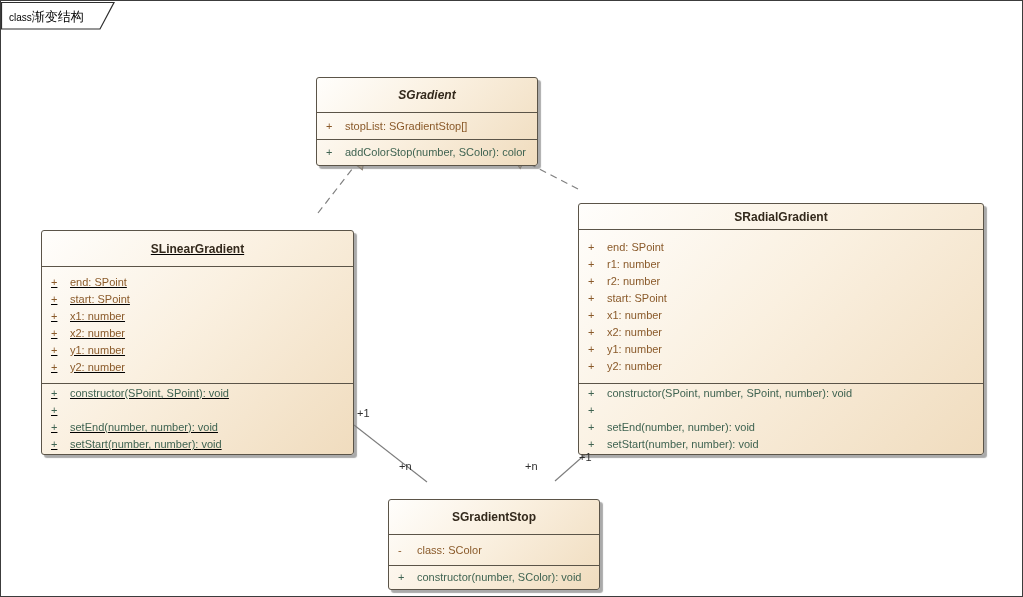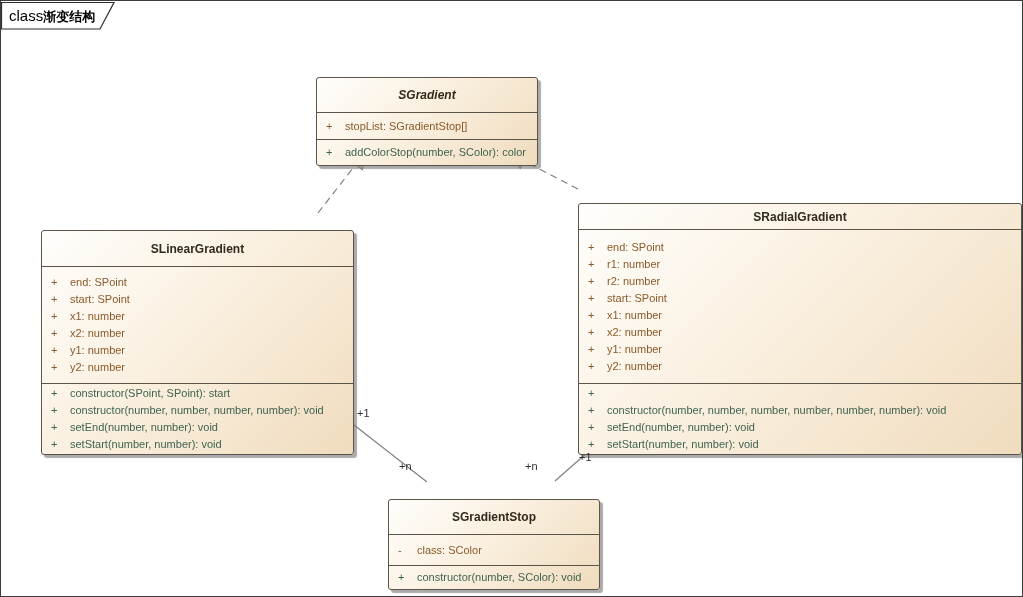--- a/index.html
+++ b/index.html
@@ -40,22 +40,22 @@
   .member{height:17px;line-height:17px;font-size:11px;white-space:nowrap;display:flex;}
   .member .vis{flex:0 0 28px;padding-left:9px;box-sizing:border-box;}
   .member.attr{color:#8a5a2a;}
   .member.meth{color:#3f6351;}
   .mult-label{
     position:absolute;z-index:3;font-size:11px;color:#2f2f2f;line-height:12px;
   }
   #frame-tab-text{
     position:absolute;left:8px;top:6px;z-index:3;color:#000;white-space:nowrap;
   }
-  #frame-tab-text .kw{font-size:15px;}
-  #frame-tab-text .ttl{font-size:13px;font-weight:bold;}
+  #frame-tab-text .kw{font-size:10px;}
+  #frame-tab-text .ttl{font-size:13px;font-weight:normal;}
 </style>
 </head>
 <body>
 
 <div id="canvas">
 
   <svg id="connector-layer" width="1023" height="597" viewBox="0 0 1023 597">
 
     <path d="M0.5,1.5 L113,1.5 L99,28 L0.5,28 Z" fill="#ffffff" stroke="#2e2e2e" stroke-width="1.2"></path>
 
@@ -81,21 +81,21 @@
       </div>
     </div>
     <div class="compartment grow">
       <div class="member meth">
         <span class="vis">+</span>
         <span class="txt">addColorStop(number, SColor): color</span>
       </div>
     </div>
   </div>
 
-  <div class="uml-class" style="left:40px;top:212px;width:313px;height:225px;">
+  <div class="uml-class" style="left:40px;top:212px;width:313px;height:225px;text-decoration:underline;">
     <div class="uml-title" style="height:35px;">SLinearGradient</div>
     <div class="compartment" style="height:117px;">
       <div class="member attr">
           <span class="vis">+</span>
           <span class="txt">end: SPoint</span>
         </div>
       <div class="member attr">
           <span class="vis">+</span>
           <span class="txt">start: SPoint</span>
         </div>
@@ -112,38 +112,37 @@
           <span class="txt">y1: number</span>
         </div>
       <div class="member attr">
           <span class="vis">+</span>
           <span class="txt">y2: number</span>
         </div>
     </div>
     <div class="compartment grow">
       <div class="member meth">
           <span class="vis">+</span>
-          <span class="txt">constructor(SPoint, SPoint): start</span>
-        </div>
-      <div class="member meth">
-          <span class="vis">+</span>
-          <span class="txt">constructor(number, number, number, number): void</span>
+          <span class="txt">constructor(SPoint, SPoint): void</span>
+        </div>
+      <div class="member meth">
+          <span class="vis">+</span>
         </div>
       <div class="member meth">
           <span class="vis">+</span>
           <span class="txt">setEnd(number, number): void</span>
         </div>
       <div class="member meth">
           <span class="vis">+</span>
           <span class="txt">setStart(number, number): void</span>
         </div>
     </div>
   </div>
 
-  <div class="uml-class" style="left:577px;top:185px;width:444px;height:252px;">
+  <div class="uml-class" style="left:577px;top:185px;width:406px;height:252px;">
     <div class="uml-title" style="height:25px;">SRadialGradient</div>
     <div class="compartment" style="height:154px;">
       <div class="member attr">
           <span class="vis">+</span>
           <span class="txt">end: SPoint</span>
         </div>
       <div class="member attr">
           <span class="vis">+</span>
           <span class="txt">r1: number</span>
         </div>
@@ -168,24 +167,24 @@
           <span class="txt">y1: number</span>
         </div>
       <div class="member attr">
           <span class="vis">+</span>
           <span class="txt">y2: number</span>
         </div>
     </div>
     <div class="compartment grow">
       <div class="member meth">
           <span class="vis">+</span>
-        </div>
-      <div class="member meth">
-          <span class="vis">+</span>
-          <span class="txt">constructor(number, number, number, number, number, number): void</span>
+          <span class="txt">constructor(SPoint, number, SPoint, number): void</span>
+        </div>
+      <div class="member meth">
+          <span class="vis">+</span>
         </div>
       <div class="member meth">
           <span class="vis">+</span>
           <span class="txt">setEnd(number, number): void</span>
         </div>
       <div class="member meth">
           <span class="vis">+</span>
           <span class="txt">setStart(number, number): void</span>
         </div>
     </div>

